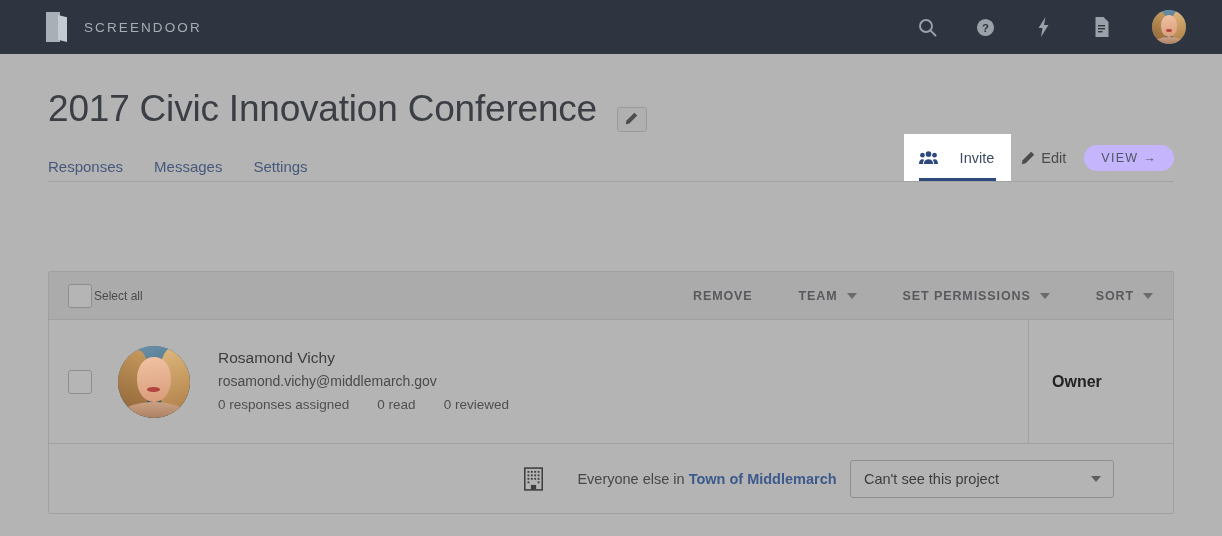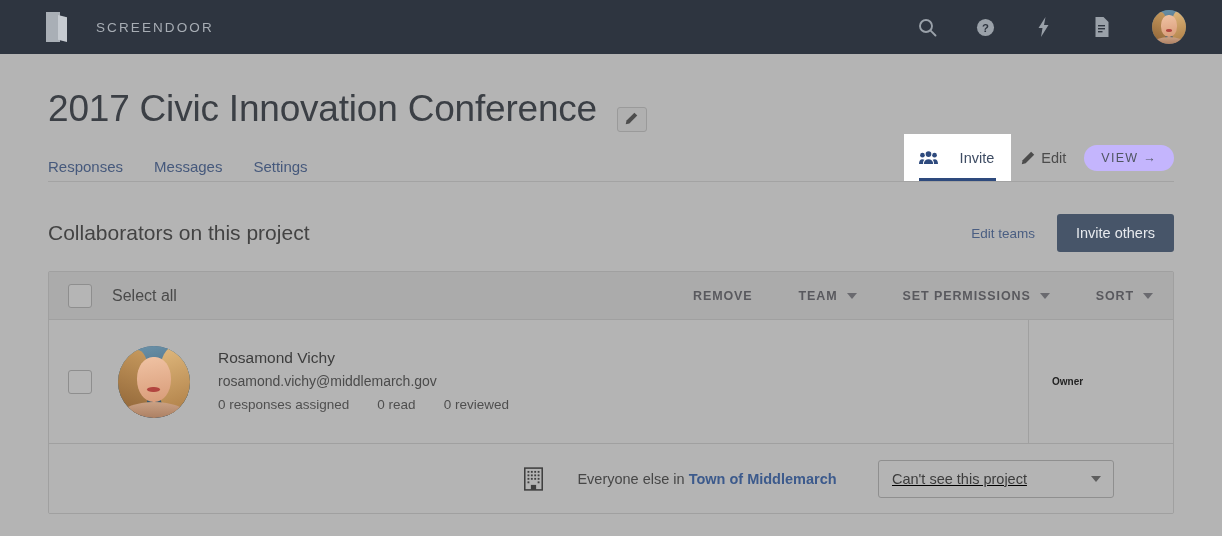--- a/index.html
+++ b/index.html
@@ -22,21 +22,21 @@
   .brand-mark .door-a {
     position: absolute; left: 0; top: 0; width: 14px; height: 30px;
     background: #a9afb6;
   }
   .brand-mark .door-b {
     position: absolute; left: 12px; top: 3px; width: 9px; height: 27px;
     background: #c6cbd1;
     clip-path: polygon(0 0, 100% 8%, 100% 100%, 0 92%);
   }
   .brand-text {
-    margin-left: 28px; color: #a7adb4; font-size: 13.5px;
+    margin-left: 16px; color: #a7adb4; font-size: 13.5px;
     letter-spacing: 2.1px; font-weight: 400;
   }
   .nav-icons { margin-left: auto; display: flex; align-items: center; margin-right: 36px; }
   .nav-ico {
     width: 58px; height: 54px; display: flex; align-items: center; justify-content: center;
     color: #9aa1a9;
   }
   .nav-ico svg { display: block; }
   .avatar-nav {
     width: 34px; height: 34px; border-radius: 50%; margin-left: 22px;
@@ -143,21 +143,21 @@
     border: 1px solid #a0a0a0; border-radius: 2px; overflow: hidden;
   }
   .card-toolbar {
     height: 48px; background: #ababab; border-bottom: 1px solid #a0a0a0;
     display: flex; align-items: center; padding: 0 20px 0 19px;
   }
   .chk {
     width: 24px; height: 24px; border: 1px solid #8e8e8e; border-radius: 3px;
     background: #b5b5b5; flex: none; cursor: pointer;
   }
-  .select-all-lbl { font-size: 16px; color: #4a4a4a; margin-left: 20px; }
+  .select-all-lbl { font-size: 12px; color: #4a4a4a; margin-left: 2px; }
   .toolbar-actions { margin-left: auto; display: flex; align-items: center; font-weight: bold; }
   .tb-item {
     font-size: 12.5px; letter-spacing: 0.9px; color: #59595e;
     display: flex; align-items: center; margin-left: 46px; cursor: pointer;
     white-space: nowrap;
   }
   .caret {
     width: 0; height: 0; border-left: 5px solid transparent;
     border-right: 5px solid transparent; border-top: 6px solid #6a6a6f;
     margin-left: 9px;
@@ -174,36 +174,35 @@
   .member-info { margin-left: 28px; }
   .member-name { font-size: 15.5px; color: #3d3d3d; line-height: 23px; }
   .member-email { font-size: 14px; color: #4b4b4b; line-height: 24px; }
   .member-stats { font-size: 13.5px; color: #4f4f4f; line-height: 24px; display: flex; }
   .member-stats span { margin-right: 28px; }
   .member-stats span:last-child { margin-right: 0; }
   .member-role {
     position: absolute; right: 0; top: 0; bottom: 0; width: 145px;
     border-left: 1px solid #a0a0a0; display: flex; align-items: center;
     justify-content: flex-start; padding-left: 23px;
-    font-size: 10px; font-weight: bold; color: #232323;
+    font-size: 16px; font-weight: bold; color: #232323;
   }
 
   .org-row {
     height: 69px; background: #b4b4b4; display: flex; align-items: center;
     padding: 0 0 0 19px; position: relative; justify-content: center;
   }
   .org-icon { margin-left: 119px; width: 24px; display: flex; align-items: center; color: #3f3f3f; }
   .org-text { margin-left: 30px; font-size: 14.5px; color: #474747; }
   .org-text a { color: #3c5a8c; font-weight: bold; text-decoration: none; cursor: pointer; }
   .org-select {
     position: absolute; right: 59px; top: 50%; transform: translateY(-50%);
-    width: 236px; height: 38px; border: 1px solid #8f8f8f; border-radius: 3px;
+    width: 264px; height: 38px; border: 1px solid #8f8f8f; border-radius: 3px;
     background: #b4b4b4; display: flex; align-items: center; padding: 0 12px 0 13px;
     cursor: pointer;
-    text-decoration: underline;
   }
   .org-select .val { font-size: 14.5px; color: #3c3c3c; }
   .org-select .caret { margin-left: auto; border-top-color: #5e5e5e; }
 </style>
 </head>
 <body>
 
 <div class="page">
 
   <div class="topnav">
@@ -291,27 +290,20 @@
             <path d="M11.6 0.9 L15.1 4.4 L5.4 14.1 L0.9 15.1 L1.9 10.6 Z" fill="currentColor"></path>
           </svg>
         </span>
         <span>Edit</span>
       </div>
 
       <div class="view-btn">VIEW →</div>
     </div>
   </div>
 
-  <div class="collab-head">
-    <div class="collab-title">Collaborators on this project</div>
-    <div class="collab-right">
-      <div class="edit-teams">Edit teams</div>
-      <div class="invite-others-btn">Invite others</div>
-    </div>
-  </div>
 
   <div class="card">
 
     <div class="card-toolbar">
       <div class="chk"></div>
       <div class="select-all-lbl">Select all</div>
 
       <div class="toolbar-actions">
         <div class="tb-item">
           <span>REMOVE</span>

